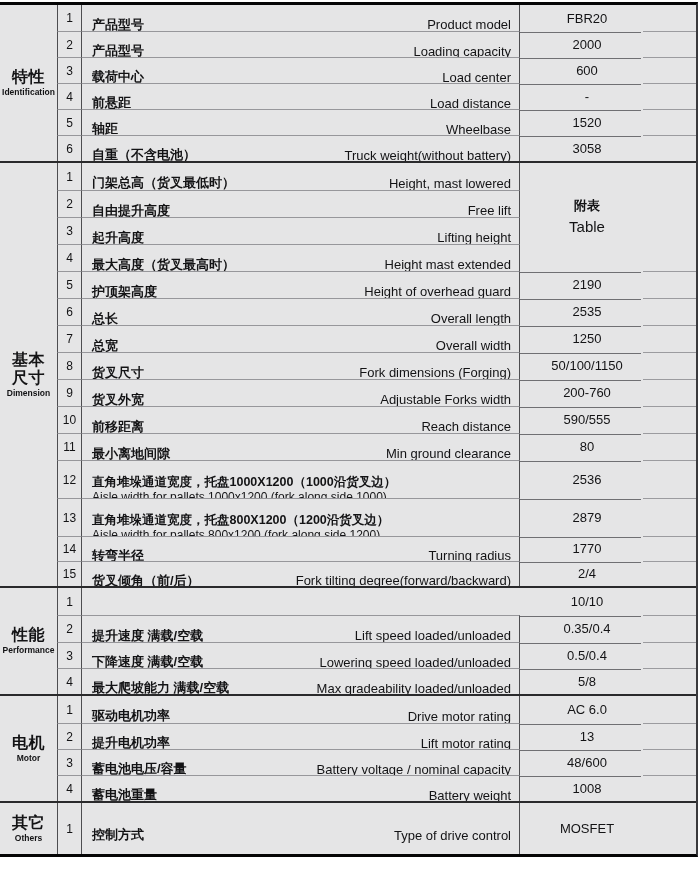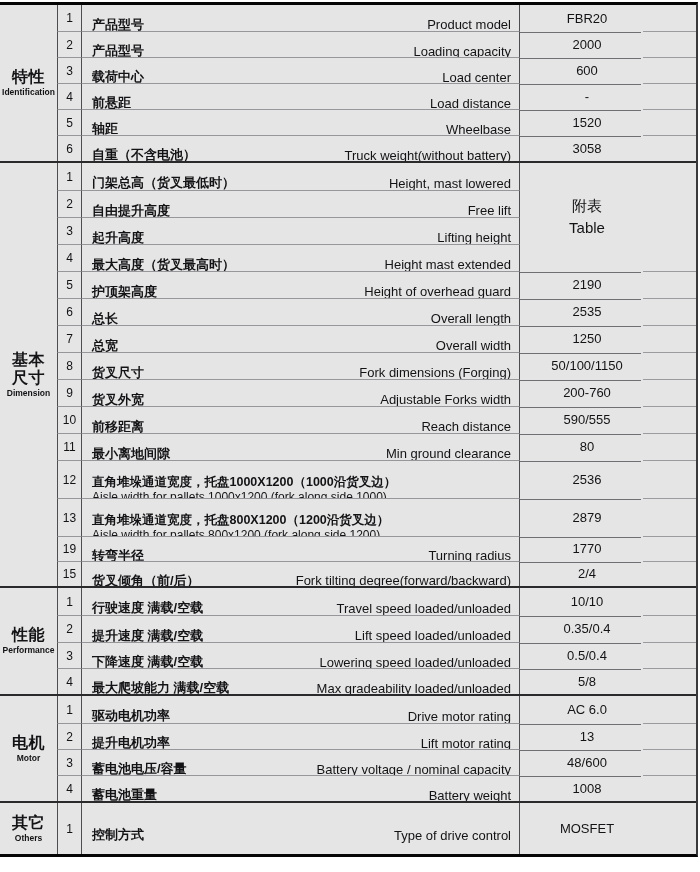--- a/index.html
+++ b/index.html
@@ -71,21 +71,21 @@
   
   .vt::before{
     content:"";position:absolute;left:0;right:31%;top:1px;
     border-top:1px solid #6f6f73;
   }
   .vt::after{
     content:"";position:absolute;left:70%;right:0;top:0;
     border-top:1px solid #9b9b9f;
   }
   .bt{border-top:1px solid #97979b;}
-  .merged-val .zh{font-weight:400;font-size:15px;line-height:1.5;}
+  .merged-val .zh{font-weight:700;font-size:13px;line-height:1.5;}
   .merged-val .en{font-weight:400;font-size:15px;line-height:1.5;}
 </style>
 </head>
 <body>
 
 <div class="spec-table">
 
   <div class="section" style="grid-template-rows:repeat(6,26px);">
     <div class="c-cat">
       <div class="zh">特性</div>
@@ -225,45 +225,41 @@
     </div>
     <div class="c-val vt">2536</div>
 
     <div class="c-num bt">13</div>
     <div class="c-label bt stacked">
       <span class="zh">直角堆垛通道宽度，托盘800X1200（1200沿货叉边）</span>
       <span class="en">Aisle width for pallets 800x1200 (fork along side 1200)</span>
     </div>
     <div class="c-val vt">2879</div>
 
-    <div class="c-num bt">19</div>
+    <div class="c-num bt">14</div>
     <div class="c-label bt">
       <span class="zh">转弯半径</span>
       <span class="en">Turning radius</span>
     </div>
     <div class="c-val vt">1770</div>
 
     <div class="c-num bt">15</div>
     <div class="c-label bt">
       <span class="zh">货叉倾角（前/后）</span>
       <span class="en">Fork tilting degree(forward/backward)</span>
     </div>
     <div class="c-val vt">2/4</div>
   </div>
 
   <div class="section" style="grid-template-rows:27px 27px 26px 26px;">
     <div class="c-cat">
       <div class="zh">性能</div>
       <div class="en">Performance</div>
     </div>
     <div class="c-num">1</div>
-    <div class="c-label">
-      <span class="zh">行驶速度 满载/空载</span>
-      <span class="en">Travel speed loaded/unloaded</span>
-    </div>
     <div class="c-val">10/10</div>
 
     <div class="c-num bt">2</div>
     <div class="c-label bt">
       <span class="zh">提升速度 满载/空载</span>
       <span class="en">Lift speed loaded/unloaded</span>
     </div>
     <div class="c-val vt">0.35/0.4</div>
 
     <div class="c-num bt">3</div>

